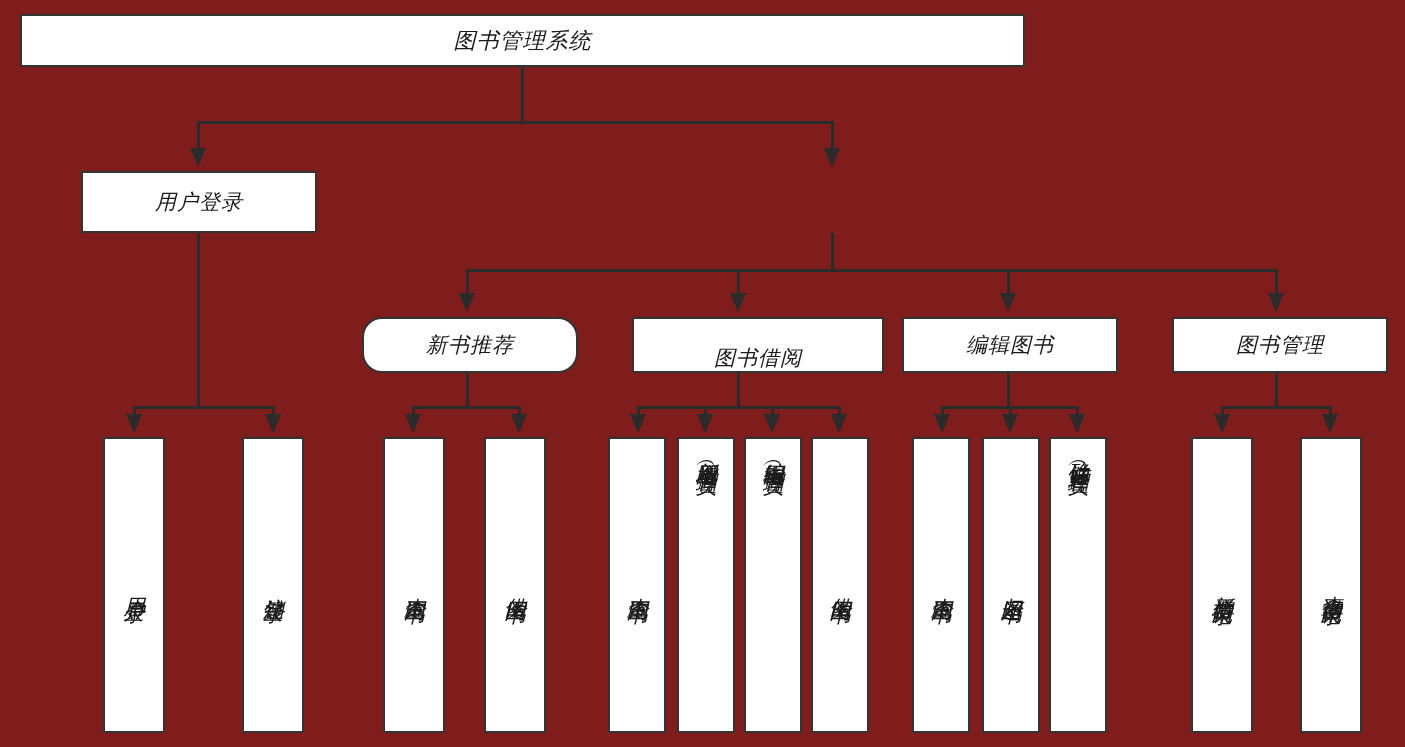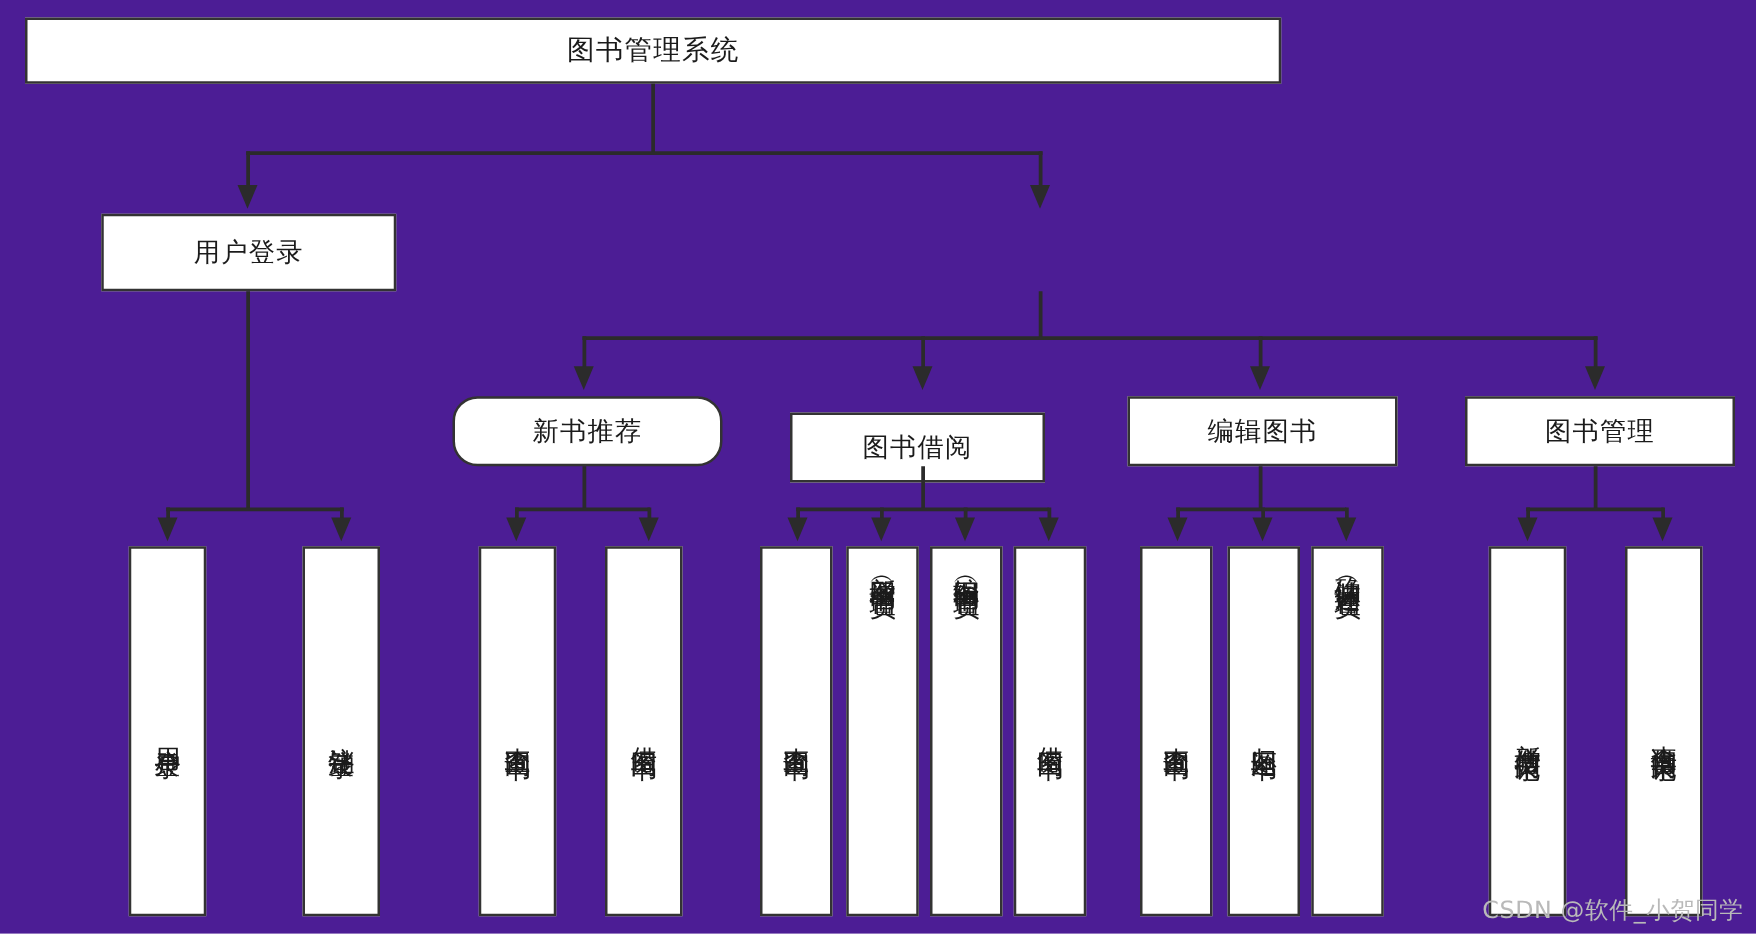--- a/index.html
+++ b/index.html
@@ -9,22 +9,23 @@
     background: #ffffff;
   }
   body {
     font-family: "DejaVu Sans", "Liberation Sans", sans-serif;
     color: #1a1a1a;
   }
   #canvas {
     position: relative;
     width: 1405px;
     height: 747px;
-    background: #4c1d95;
+    background: #7f1d1d;
     overflow: hidden;
+    font-style: italic;
   }
   
   .node {
     position: absolute;
     box-sizing: border-box;
     background: #ffffff;
     border: 2px solid #333333;
     display: flex;
     align-items: center;
     justify-content: center;
@@ -121,21 +122,21 @@
   <div class="line-v" style="left:737px; top:269px; height:26px;"></div>
   <div class="arrow" style="left:730px; top:293px;"></div>
   <div class="line-v" style="left:1007px; top:269px; height:26px;"></div>
   <div class="arrow" style="left:1000px; top:293px;"></div>
   <div class="line-v" style="left:1275px; top:269px; height:26px;"></div>
   <div class="arrow" style="left:1268px; top:293px;"></div>
 
   <div class="node" style="left:362px; top:317px; width:216px; height:56px;border-radius:20px;">
     <span class="label">新书推荐</span>
   </div>
-  <div class="node" style="left:632px; top:330px; width:204px; height:56px;">
+  <div class="node" style="left:632px; top:317px; width:252px; height:56px;align-items:flex-end;">
     <span class="label">图书借阅</span>
   </div>
   <div class="node" style="left:902px; top:317px; width:216px; height:56px;">
     <span class="label">编辑图书</span>
   </div>
   <div class="node" style="left:1172px; top:317px; width:216px; height:56px;">
     <span class="label">图书管理</span>
   </div>
 
   <div class="line-v" style="left:466px; top:373px; height:35px;"></div>
@@ -209,15 +210,14 @@
     <span class="label">确认归还（管理员）</span>
   </div>
 
   <div class="node vertical center-text" style="left:1191px; top:437px; width:62px; height:296px;">
     <span class="label">新增借阅记录</span>
   </div>
   <div class="node vertical center-text" style="left:1300px; top:437px; width:62px; height:296px;">
     <span class="label">查询借阅记录</span>
   </div>
 
-  <div id="watermark">CSDN @软件_小贺同学</div>
 
 </div>
 
 </body></html>

